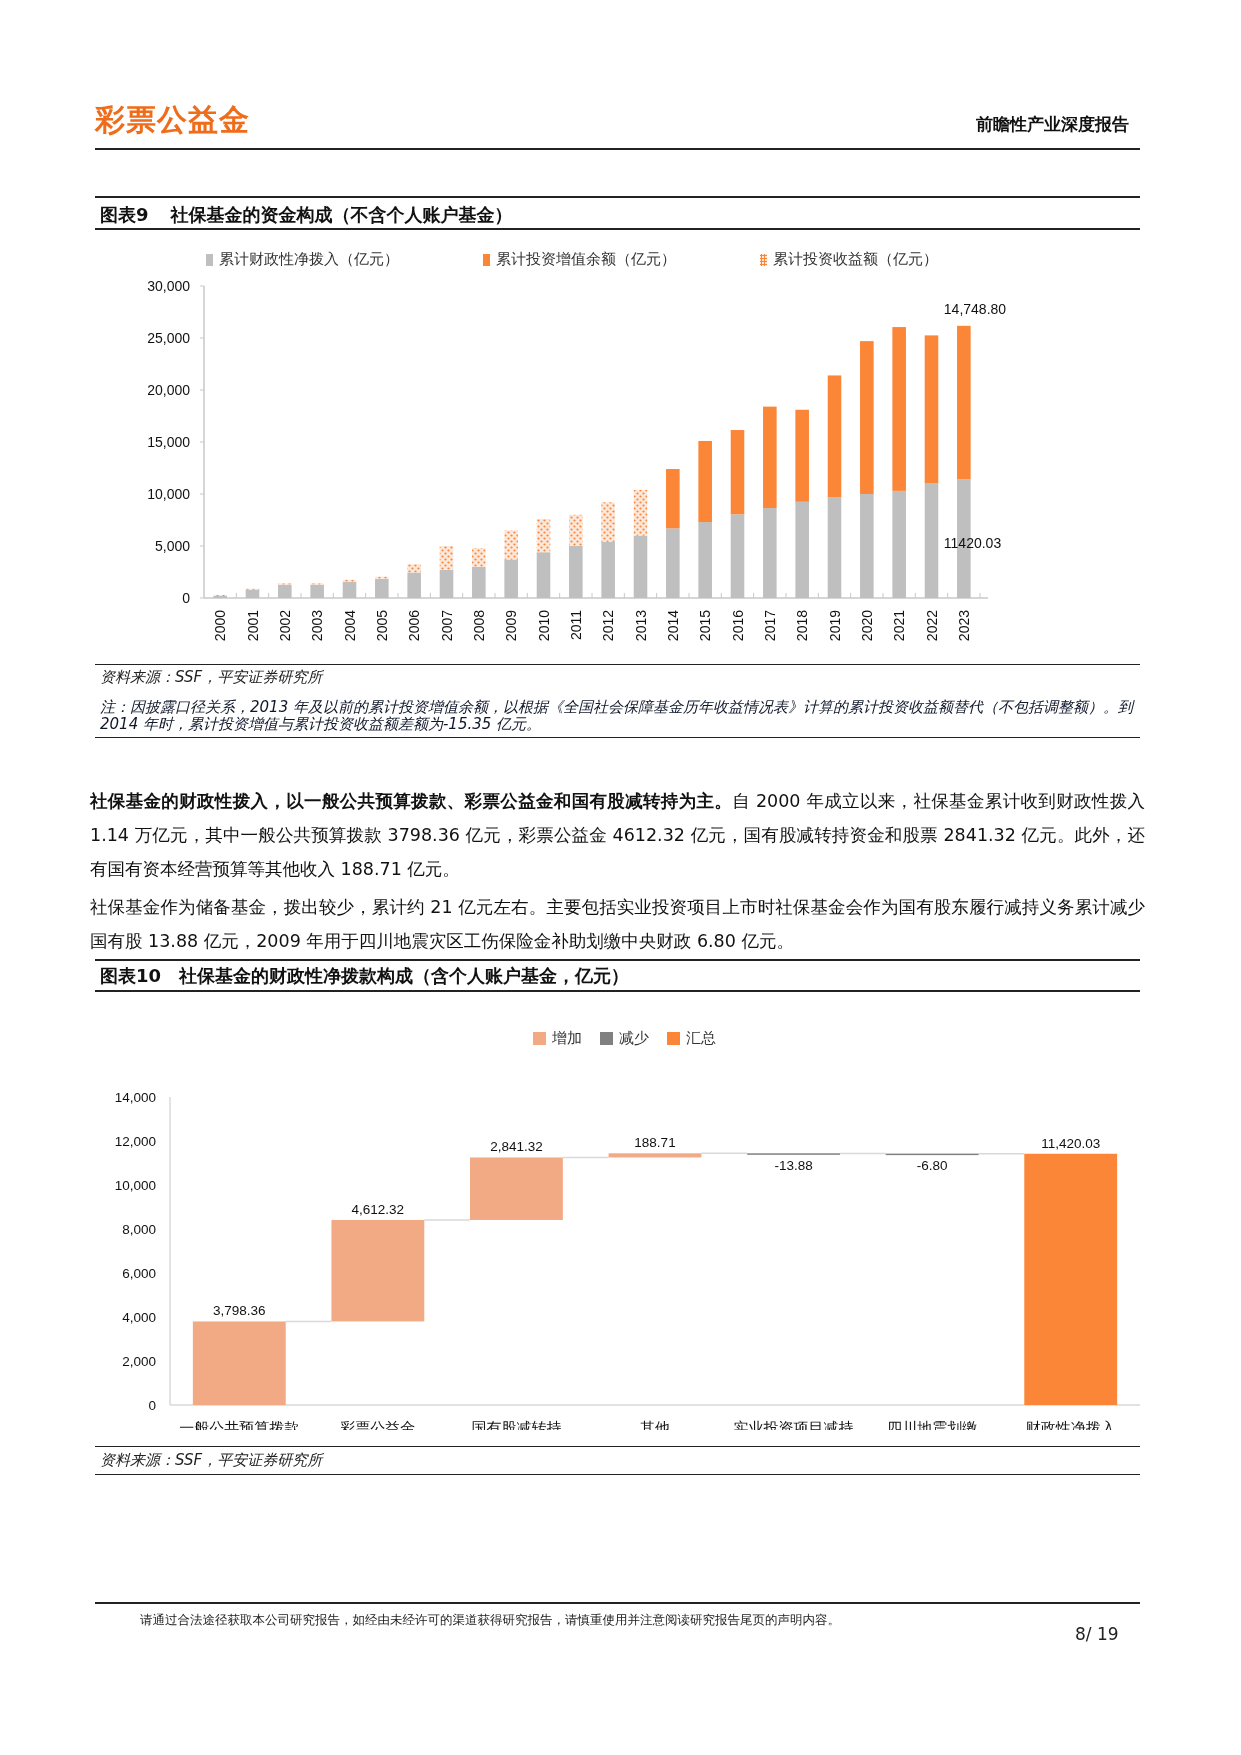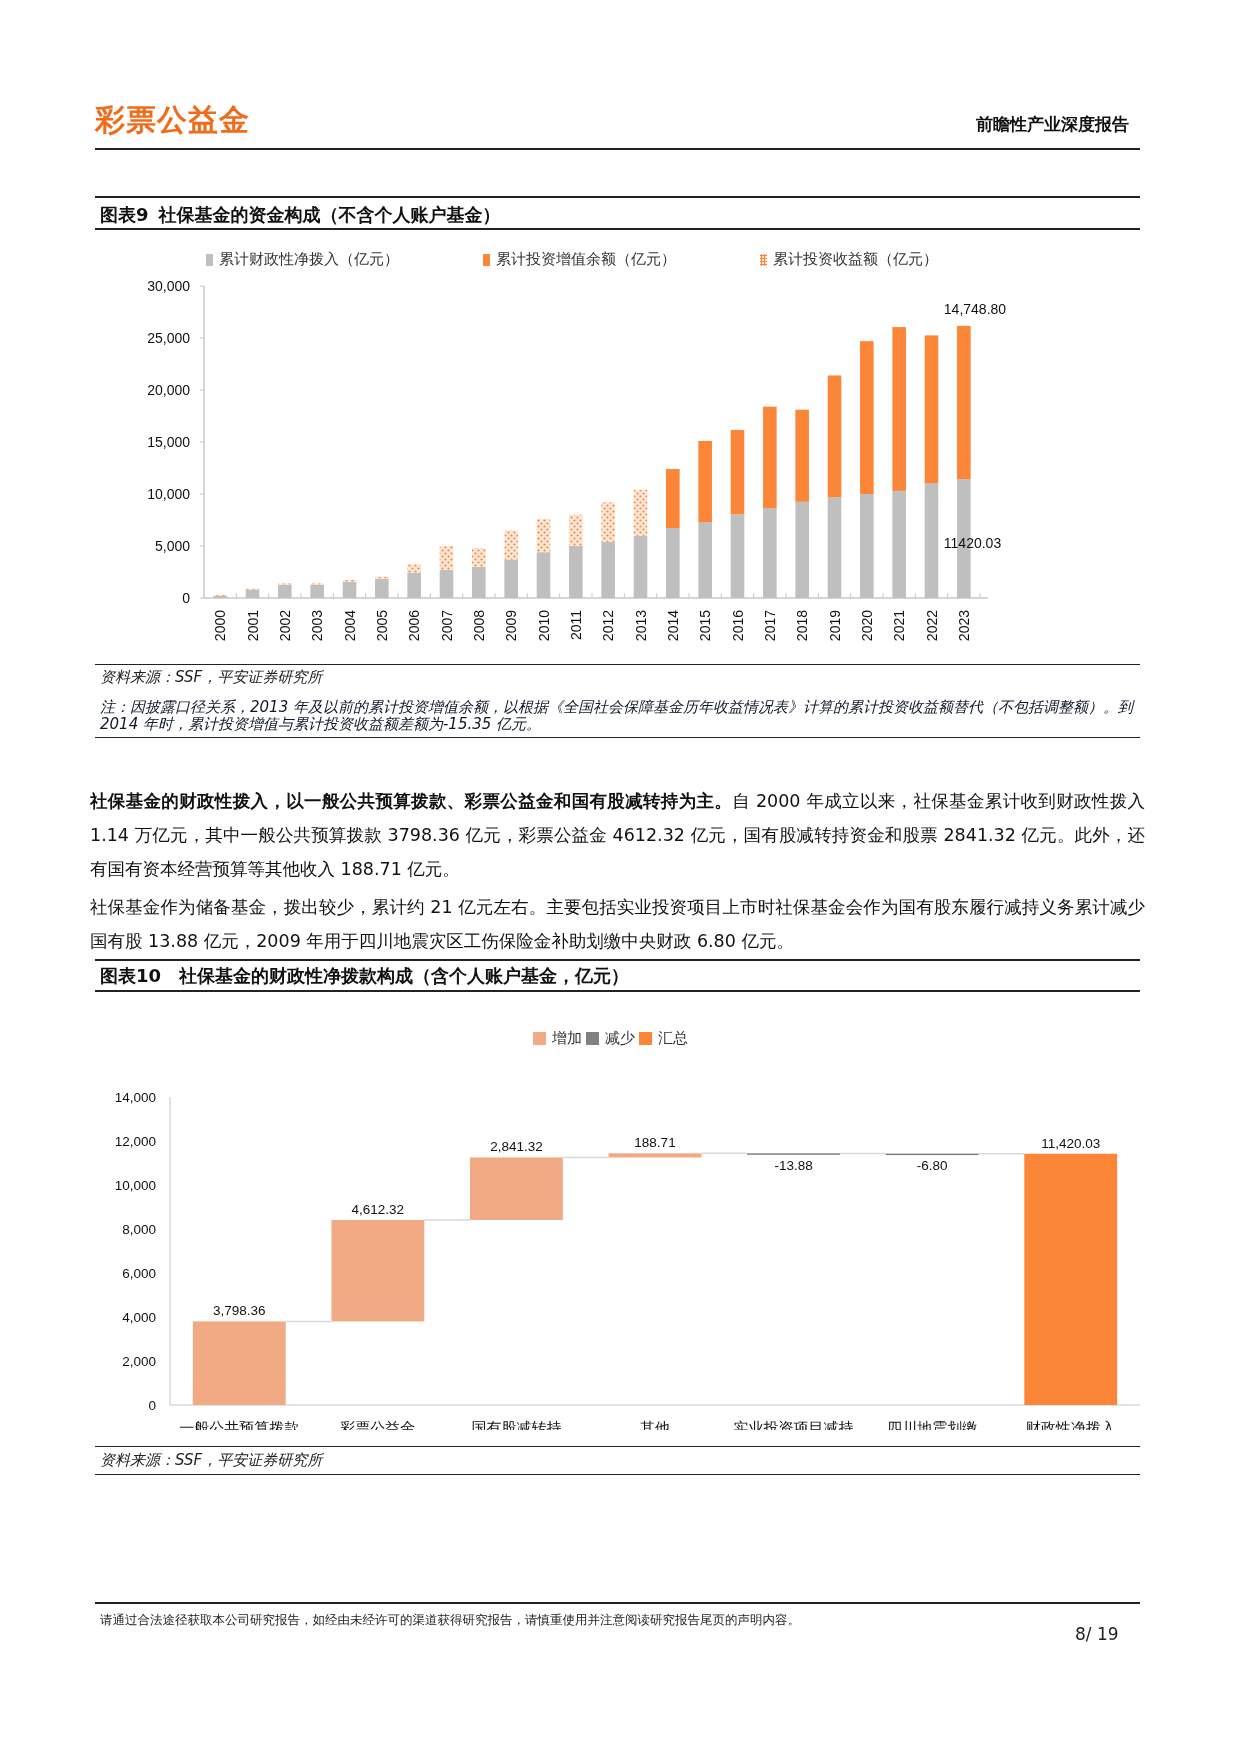--- a/index.html
+++ b/index.html
@@ -2,30 +2,30 @@
 <html><head>
 <meta charset="utf-8">
 <style>
   html,body{margin:0;padding:0;background:#fff;}
   body{width:1241px;height:1755px;position:relative;font-family:"DejaVu Sans","Liberation Sans",sans-serif;color:#111;overflow:hidden;}
   .abs{position:absolute;}
   .logo{left:95px;top:100px;font-size:30px;font-weight:bold;color:#ef6c1a;letter-spacing:1px;font-family:"DejaVu Sans",sans-serif;}
   .report-type{right:112px;top:113px;font-size:17px;font-weight:bold;color:#111;}
   .hr{height:0;border-top:2px solid #222;}
   .fig-title{font-size:18px;font-weight:bold;color:#111;}
-  .fig-title .num{margin-right:10px;}
+  .fig-title .num{margin-right:22px;}
   .source{font-size:15px;font-style:italic;color:#222;}
   .note{font-size:15px;font-style:italic;color:#0f172a;line-height:17px;}
   .para{font-size:17.5px;line-height:34px;color:#111;text-align:justify;margin-top:32px;}
   .para b{font-weight:bold;}
   .legend{font-size:15px;color:#333;display:flex;gap:84px;}
   .legend .item{display:flex;align-items:center;gap:6px;}
   .sw{display:inline-block;width:7px;height:12px;}
   .sw2{display:inline-block;width:13px;height:13px;}
-  .footer-text{font-size:12.5px;color:#222;}
+  .footer-text{font-size:12.5px;color:#222;margin-left:40px;}
   .page-num{font-size:17px;color:#222;}
   svg text{font-family:"Liberation Sans","DejaVu Sans",sans-serif;}
 </style>
 </head>
 <body>
 
 <div class="abs logo">彩票公益金</div>
 <div class="abs report-type">前瞻性产业深度报告</div>
 <div class="abs hr" style="left:95px;top:148px;width:1045px;"></div>
 
@@ -189,21 +189,21 @@
   <b>社保基金的财政性拨入，以一般公共预算拨款、彩票公益金和国有股减转持为主。</b><span>自 2000 年成立以来，社保基金累计收到财政性拨入 1.14 万亿元，其中一般公共预算拨款 3798.36 亿元，彩票公益金 4612.32 亿元，国有股减转持资金和股票 2841.32 亿元。此外，还有国有资本经营预算等其他收入 188.71 亿元。</span>
 </div>
 <div class="abs para" style="left:90px;top:858px;width:1055px;">社保基金作为储备基金，拨出较少，累计约 21 亿元左右。主要包括实业投资项目上市时社保基金会作为国有股东履行减持义务累计减少国有股 13.88 亿元，2009 年用于四川地震灾区工伤保险金补助划缴中央财政 6.80 亿元。</div>
 
 <div class="abs hr" style="left:95px;top:959px;width:1045px;"></div>
 <div class="abs fig-title" style="left:100px;top:964px;">
   <span class="num" style="margin-right:18px">图表10</span><span>社保基金的财政性净拨款构成（含个人账户基金，亿元）</span>
 </div>
 <div class="abs hr" style="left:95px;top:990px;width:1045px;"></div>
 
-<div class="abs legend" style="left:533px;top:1029px;gap:4px;">
+<div class="abs legend" style="left:533px;top:1029px;gap:18px;">
   <div class="item">
     <span class="sw2" style="background:#f2aa84"></span>
     <span>增加</span>
   </div>
   <div class="item">
     <span class="sw2" style="background:#808080"></span>
     <span>减少</span>
   </div>
   <div class="item">
     <span class="sw2" style="background:#fb8637"></span>

